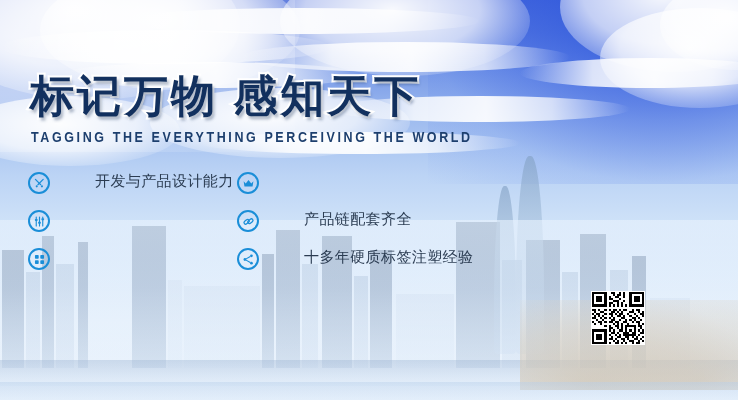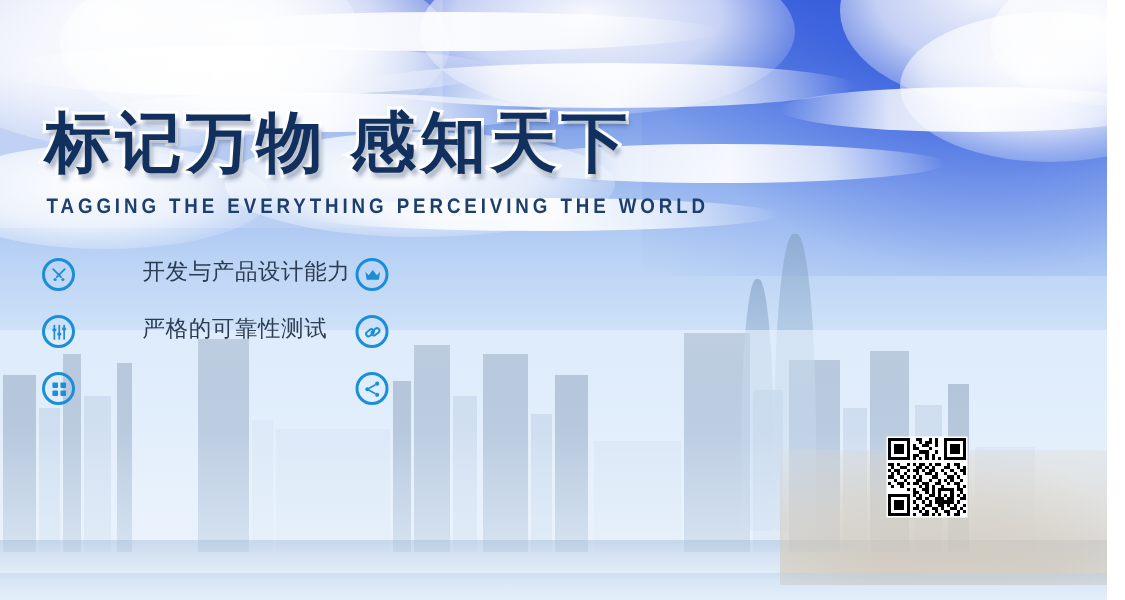--- a/index.html
+++ b/index.html
@@ -283,21 +283,20 @@
         <span class="ic">
           <svg viewBox="0 0 16 16" width="13" height="13" fill="none" stroke="#1a8ed8" stroke-width="1.4" stroke-linecap="round">
             <path d="M4 2.5 V13.5"></path>
               <path d="M8 2.5 V13.5"></path>
               <path d="M12 2.5 V13.5"></path>
             <rect x="2.4" y="5" width="3.2" height="2.2" fill="#1a8ed8" stroke="none"></rect>
             <rect x="6.4" y="8.4" width="3.2" height="2.2" fill="#1a8ed8" stroke="none"></rect>
             <rect x="10.4" y="4.2" width="3.2" height="2.2" fill="#1a8ed8" stroke="none"></rect>
           </svg>
         </span>
-        <span class="lbl">严格的可靠性测试</span>
       </div>
 
       <div class="feature row2">
         <span class="ic">
           <svg viewBox="0 0 16 16" width="13" height="13" fill="#1a8ed8" stroke="none">
             <rect x="2.4" y="2.4" width="4.6" height="4.6" rx="0.9"></rect>
             <rect x="9" y="2.4" width="4.6" height="4.6" rx="0.9"></rect>
             <rect x="2.4" y="9" width="4.6" height="4.6" rx="0.9"></rect>
             <rect x="9" y="9" width="4.6" height="4.6" rx="0.9"></rect>
           </svg>
@@ -316,32 +315,34 @@
         </span>
       </div>
 
       <div class="feature row1">
         <span class="ic">
           <svg viewBox="0 0 16 16" width="13" height="13" fill="none" stroke="#1a8ed8" stroke-width="1.6" stroke-linecap="round">
             <rect x="2.2" y="6.4" width="7" height="4" rx="2" transform="rotate(-38 5.7 8.4)"></rect>
             <rect x="6.8" y="5.6" width="7" height="4" rx="2" transform="rotate(-38 10.3 7.6)"></rect>
           </svg>
         </span>
+        <span class="lbl">产品链配套齐全</span>
       </div>
 
       <div class="feature row2">
         <span class="ic">
           <svg viewBox="0 0 16 16" width="13" height="13" fill="none" stroke="#1a8ed8" stroke-width="1.3">
             <circle cx="11.6" cy="3.4" r="1.7" fill="#1a8ed8" stroke="none"></circle>
             <circle cx="3.6" cy="8" r="1.7" fill="#1a8ed8" stroke="none"></circle>
             <circle cx="11.6" cy="12.6" r="1.7" fill="#1a8ed8" stroke="none"></circle>
             <path d="M10.2 4.3 L5 7.2"></path>
               <path d="M5 8.8 L10.2 11.7"></path>
           </svg>
         </span>
+        <span class="lbl">十多年硬质标签注塑经验</span>
       </div>
 
     </div>
 
     <div class="qr">
       <svg viewBox="0 0 25 25" shape-rendering="crispEdges" aria-hidden="true">
         <rect width="25" height="25" fill="#ffffff"></rect>
         <g fill="#000000">
 
           <rect x="0" y="0" width="7" height="1"></rect>

